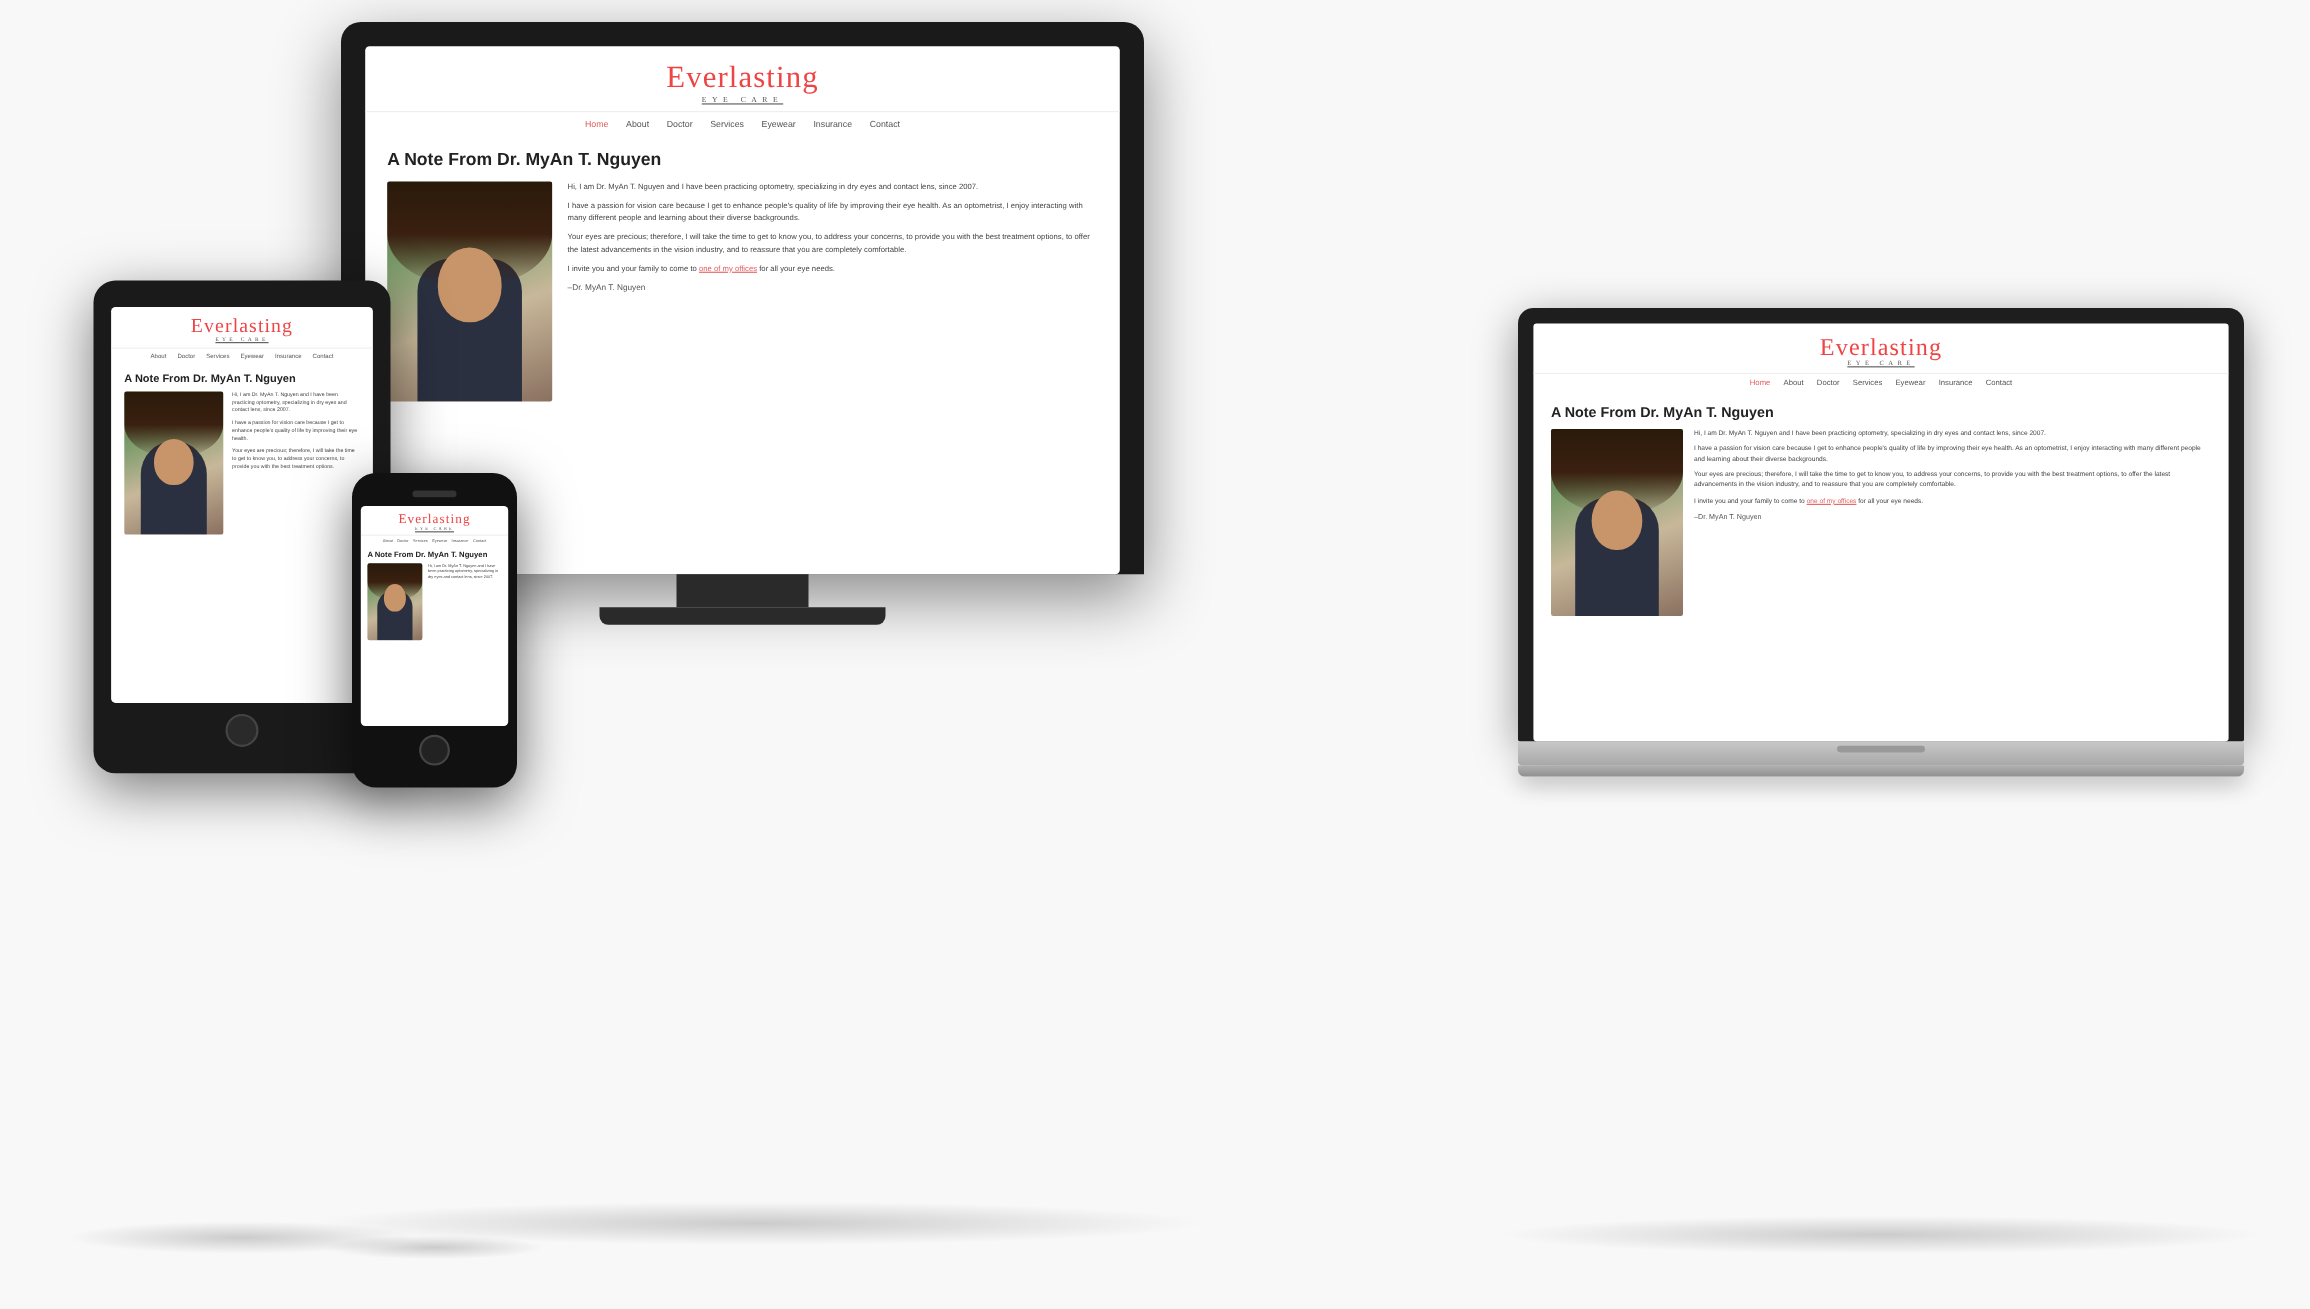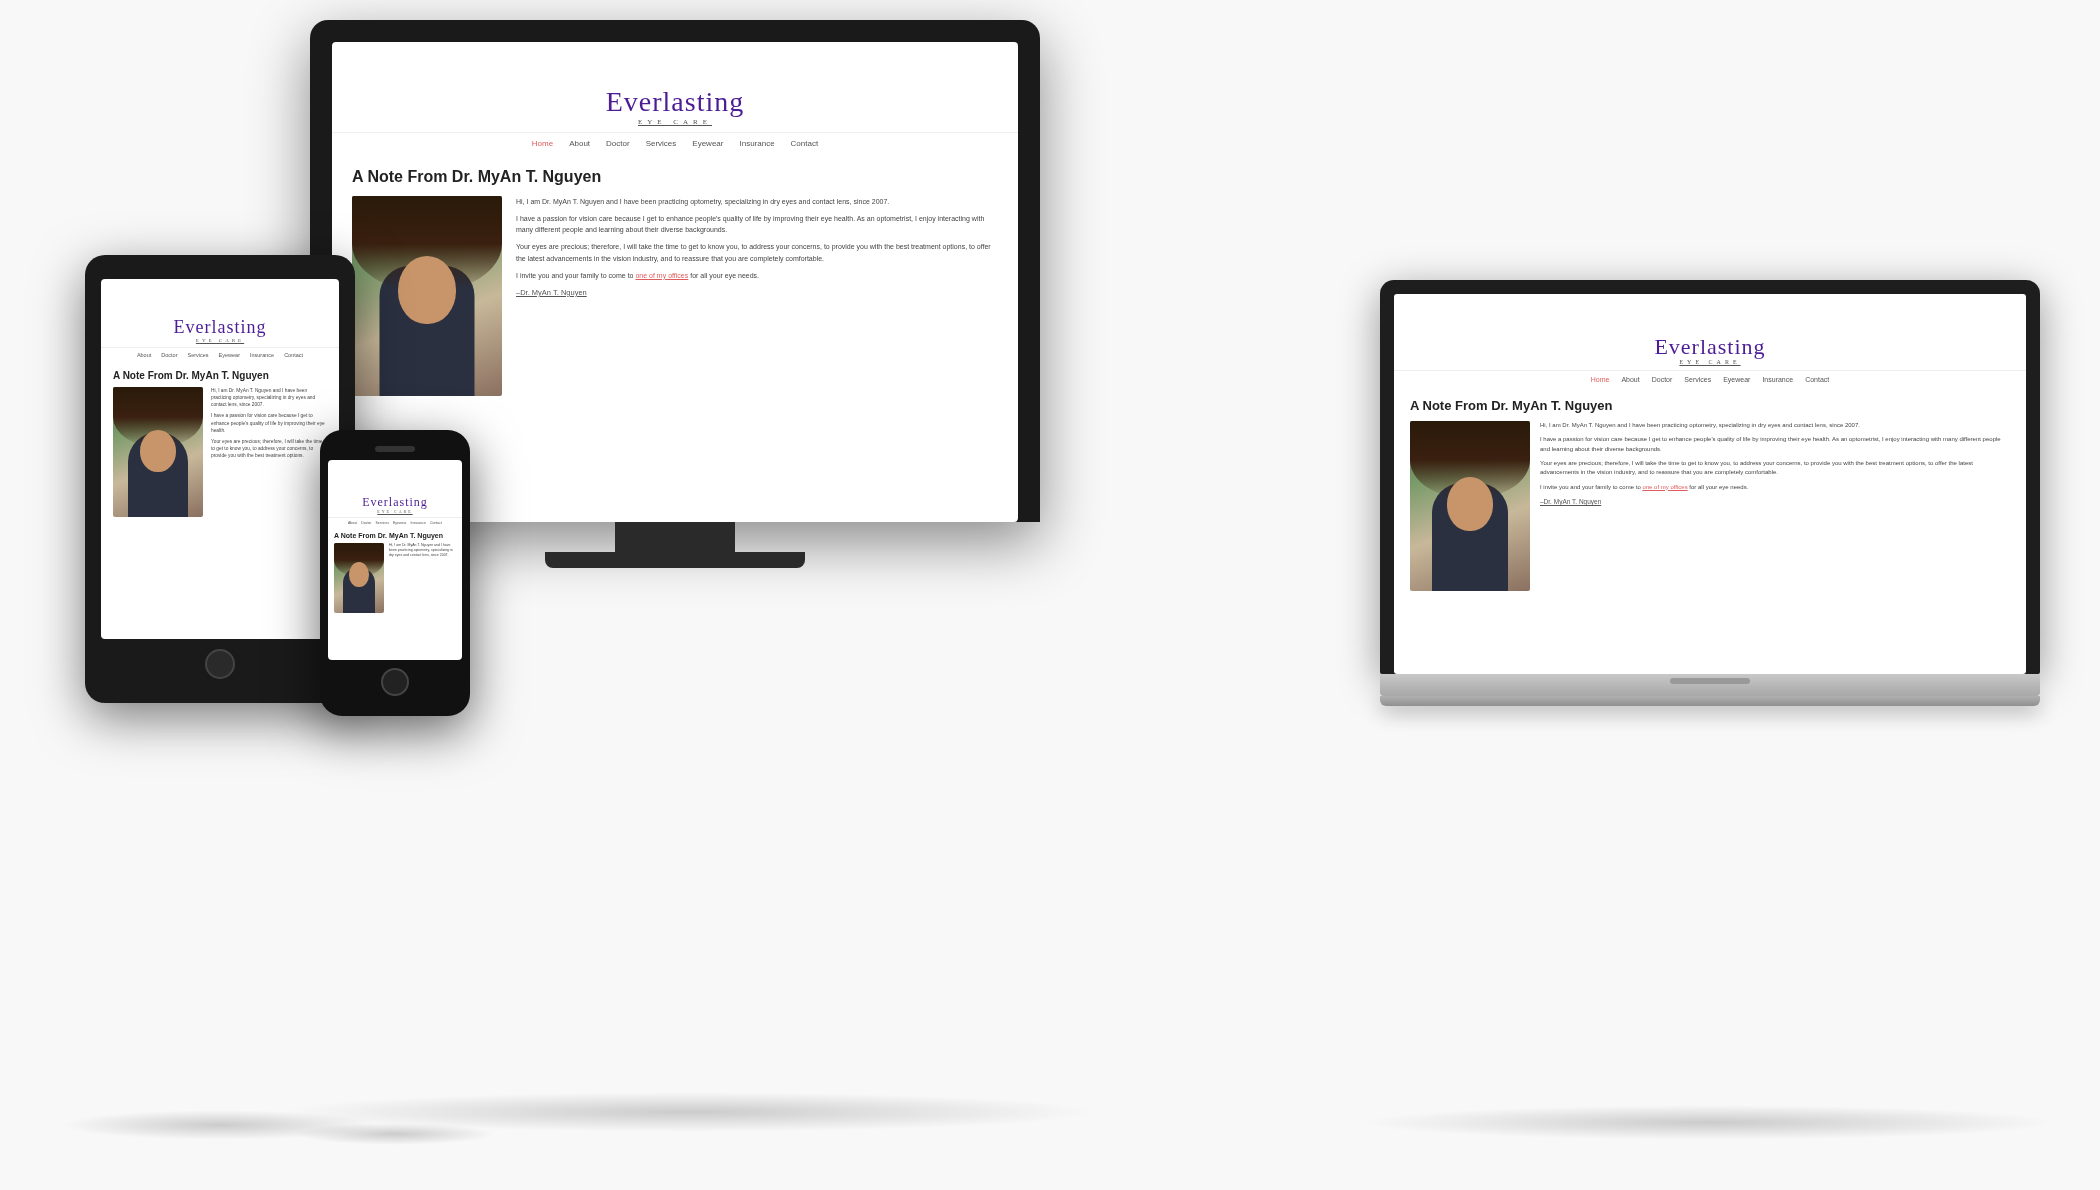--- a/index.html
+++ b/index.html
@@ -167,24 +167,23 @@
 
     .site-header {
       text-align: center;
       padding: 8px 4px 4px;
       border-bottom: 1px solid #eee;
     }
 
     .site-logo-script {
       font-family: 'Brush Script MT', cursive;
       font-size: 18px;
-      color: #4c1d95;
+      color: #ef4444;
       line-height: 1.1;
       letter-spacing: 1px;
-      margin-top: 31px;
     }
 
     .site-logo-sub {
       font-size: 5px;
       letter-spacing: 3px;
       color: #555;
       text-transform: uppercase;
       text-decoration: underline;
     }
 
@@ -275,21 +274,20 @@
     .site-body-text .link-red {
       color: #e05c5c;
       text-decoration: underline;
     }
 
     .site-signature {
       font-size: 5px;
       color: #555;
       font-family: Arial, sans-serif;
       margin-top: 3px;
-      text-decoration: underline;
     }
 
     
     .size-lg .site-logo-script { font-size: 28px; }
     .size-lg .site-logo-sub { font-size: 7px; letter-spacing: 5px; }
     .size-lg .site-nav { gap: 16px; font-size: 8px; padding: 6px 0; }
     .size-lg .site-content { padding: 14px 20px; }
     .size-lg .site-heading { font-size: 16px; margin-bottom: 10px; }
     .size-lg .site-photo { width: 150px; min-width: 150px; height: 200px; }
     .size-lg .site-photo::before { width: 95px; height: 130px; }

